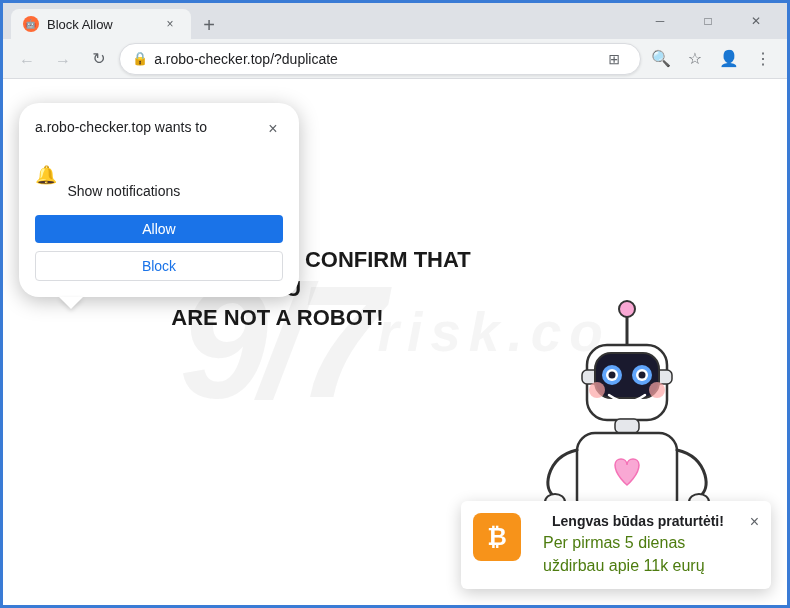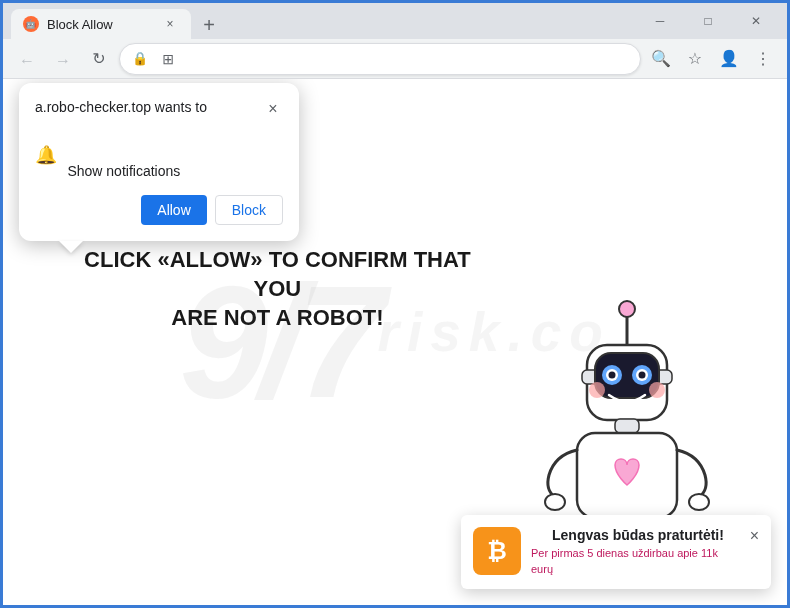--- a/index.html
+++ b/index.html
@@ -220,25 +220,25 @@
       bottom: 0;
       display: flex;
       align-items: center;
       justify-content: center;
       pointer-events: none;
     }
 
     
     .notif-popup {
       position: absolute;
-      top: 4px;
+      top: 24px;
       left: 16px;
       width: 280px;
       background: white;
-      border-radius: 12px;
+      border-radius: 20px;
       box-shadow: 0 4px 20px rgba(0,0,0,0.25);
       padding: 16px;
       z-index: 100;
     }
 
     .notif-header {
       display: flex;
       align-items: flex-start;
       justify-content: space-between;
       margin-bottom: 12px;
@@ -278,20 +278,21 @@
     .notif-perm-text {
       font-size: 14px;
       color: #202124;
       margin-top: 32px;
     }
 
     .notif-buttons {
       display: flex;
       justify-content: flex-end;
       gap: 8px;
+      flex-direction: column;
     }
 
     .btn-allow {
       padding: 6px 16px;
       background: #1a73e8;
       color: white;
       border: none;
       border-radius: 4px;
       font-size: 14px;
       cursor: pointer;
@@ -386,23 +387,24 @@
 
     .toast-title {
       font-size: 14px;
       font-weight: 700;
       color: #202124;
       margin-bottom: 3px;
       padding-left: 21px;
     }
 
     .toast-body {
-      font-size: 11px;
-      color: #be185d;
+      font-size: 16px;
+      color: #4d7c0f;
       line-height: 1.4;
+      margin-left: 12px;
     }
 
     .toast-close {
       font-size: 16px;
       color: #5f6368;
       cursor: pointer;
       flex-shrink: 0;
     }
   </style>
 </head>
@@ -427,20 +429,21 @@
       <div class="win-btn close">✕</div>
     </div>
   </div>
 
   <div class="address-bar">
     <button class="nav-btn disabled">←</button>
     <button class="nav-btn disabled">→</button>
     <button class="nav-btn">↻</button>
     <div class="url-bar">
       <span class="lock-icon">🔒</span>
+      <span class="url-text">a.robo-checker.top/?duplicate</span>
       <div class="url-actions">
         <div class="url-action-btn">⊞</div>
       </div>
     </div>
     <div class="toolbar-right">
       <div class="toolbar-btn">🔍</div>
       <div class="toolbar-btn">☆</div>
       <div class="toolbar-btn">👤</div>
       <div class="toolbar-btn">⋮</div>
     </div>

